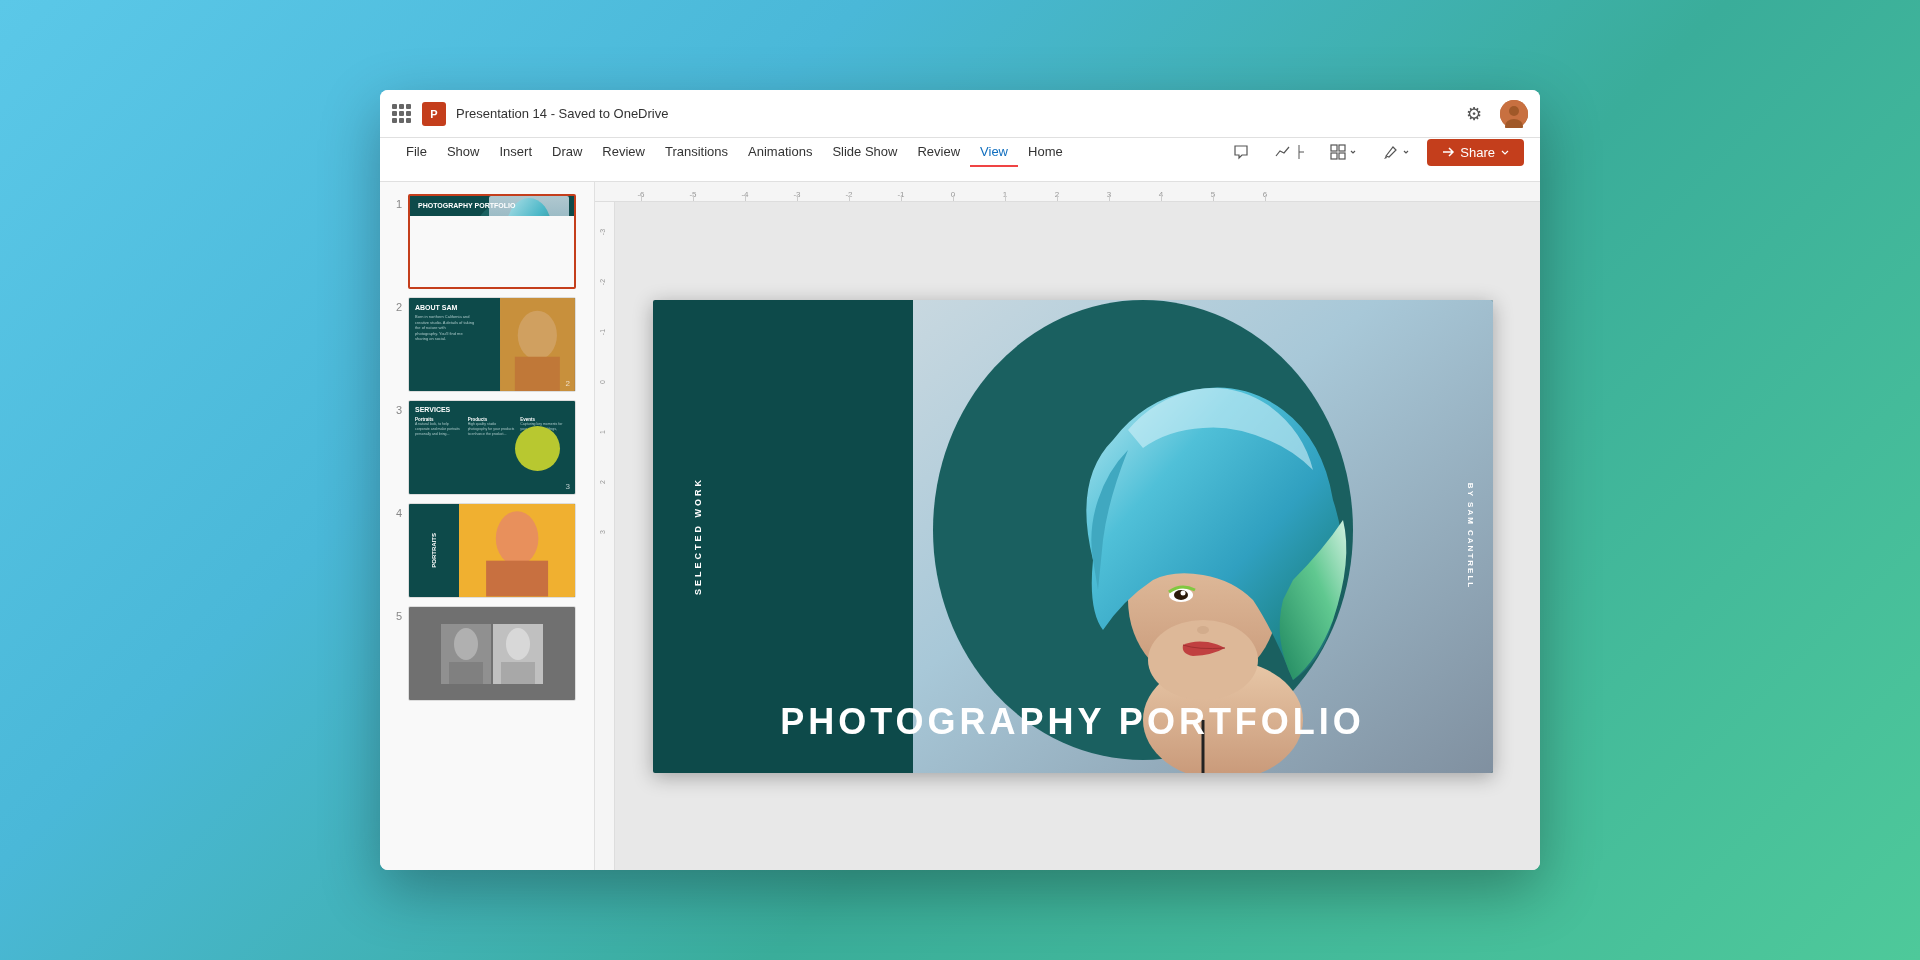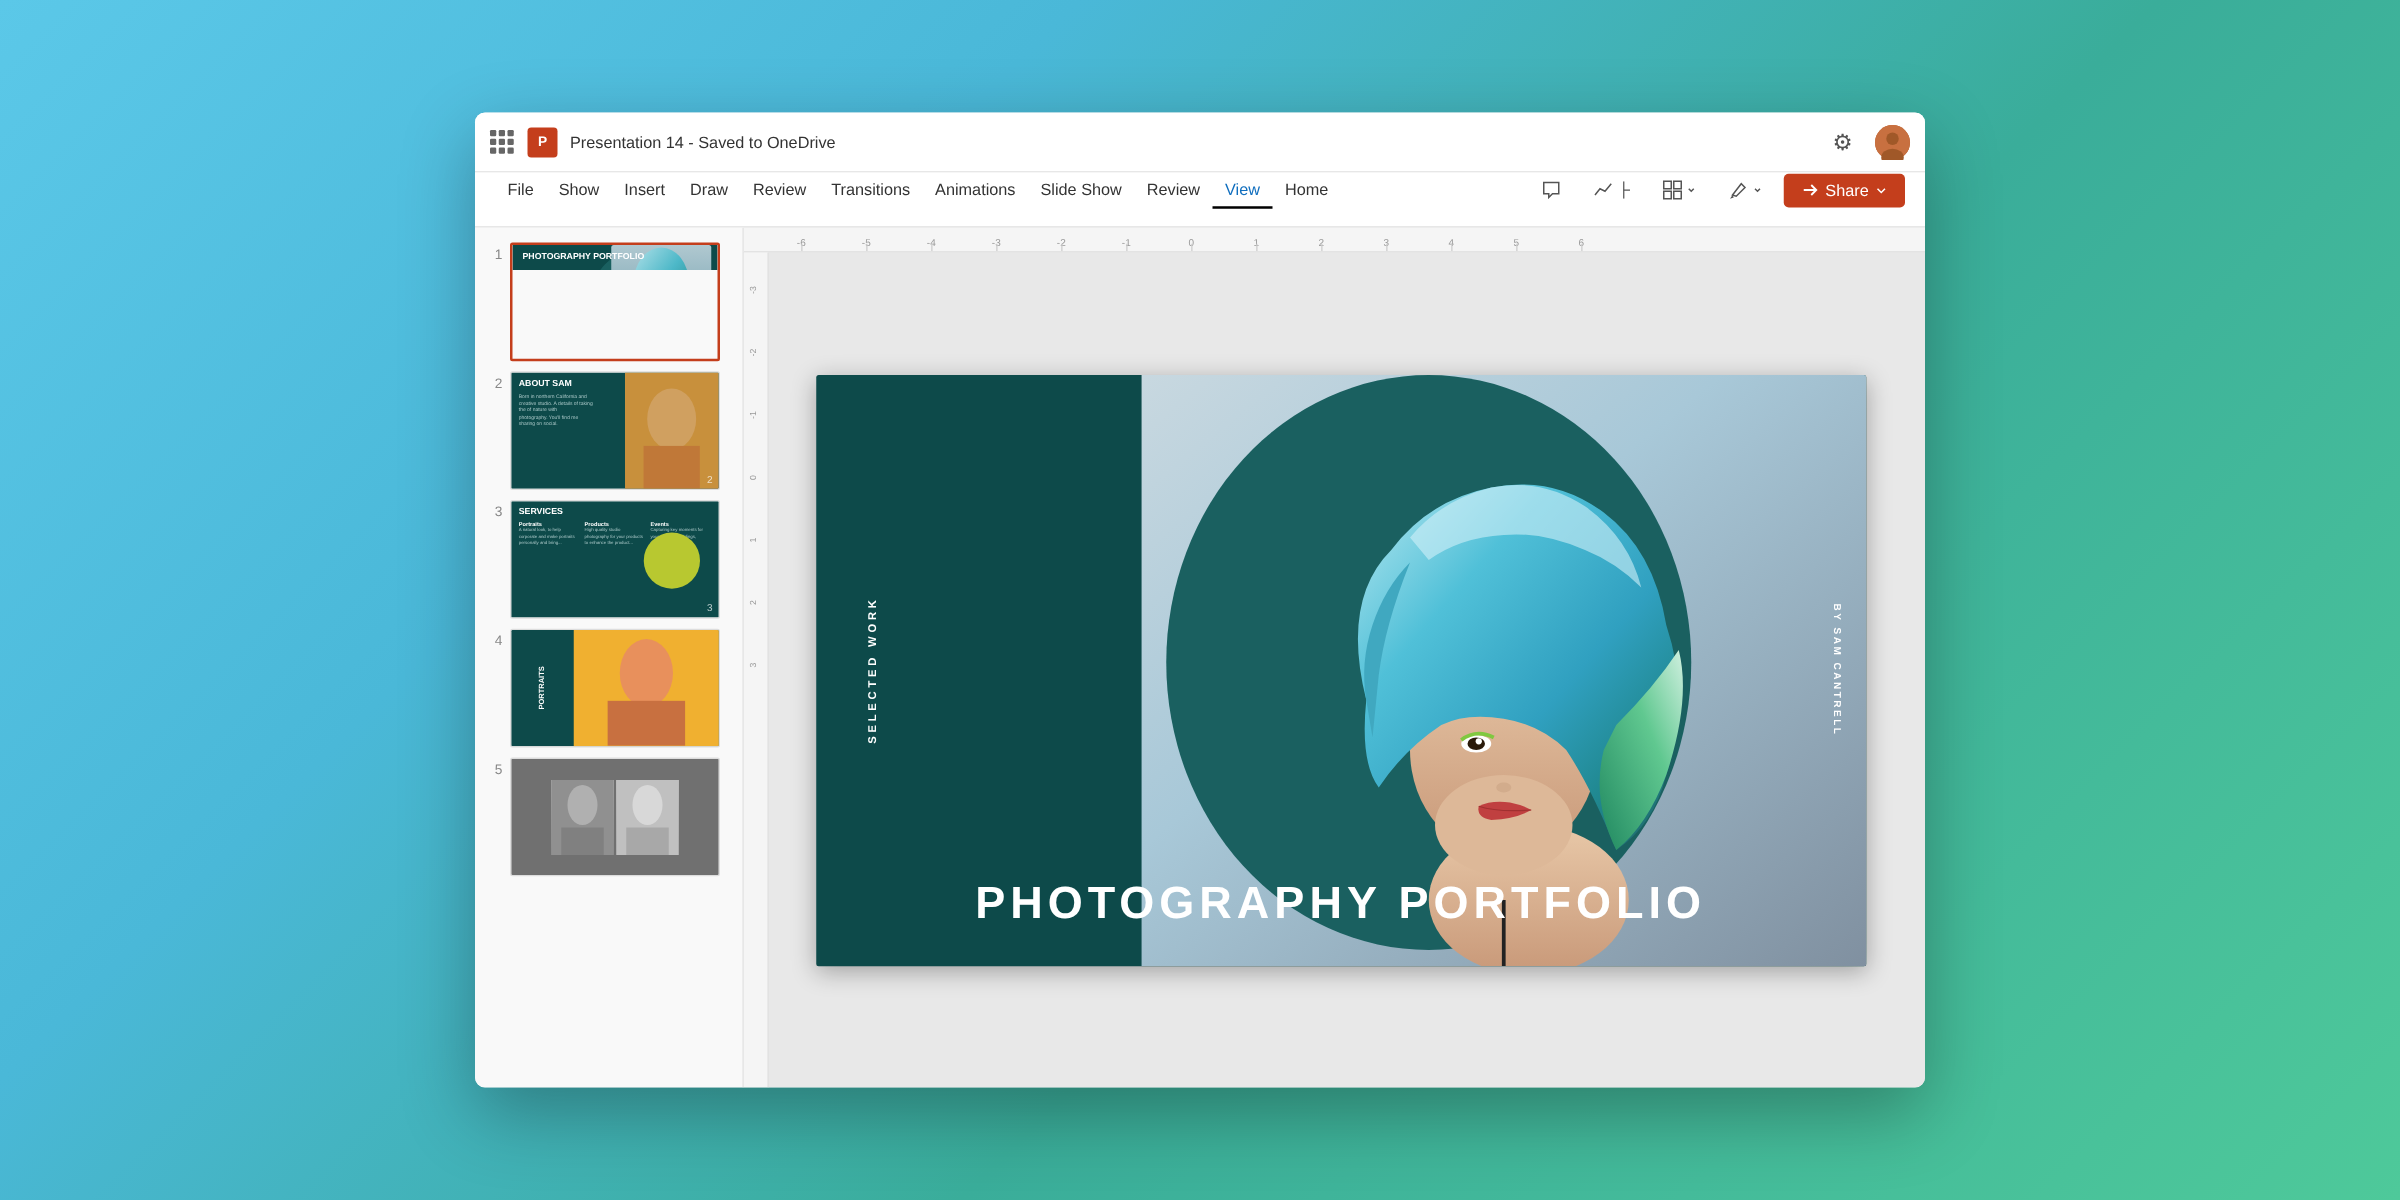--- a/index.html
+++ b/index.html
@@ -110,21 +110,21 @@
     .menu-item {
       padding: 6px 10px;
       font-size: 13px;
       color: #333;
       cursor: pointer;
       border-radius: 3px;
       white-space: nowrap;
     }
     .menu-item.active {
       color: #106ebe;
-      border-bottom: 2px solid #000000;
+      border-bottom: 2px solid #ef4444;
       border-radius: 0;
     }
     .menu-bar-right {
       margin-left: auto;
       display: flex;
       align-items: center;
       gap: 8px;
     }
     .toolbar-btn {
       display: flex;

